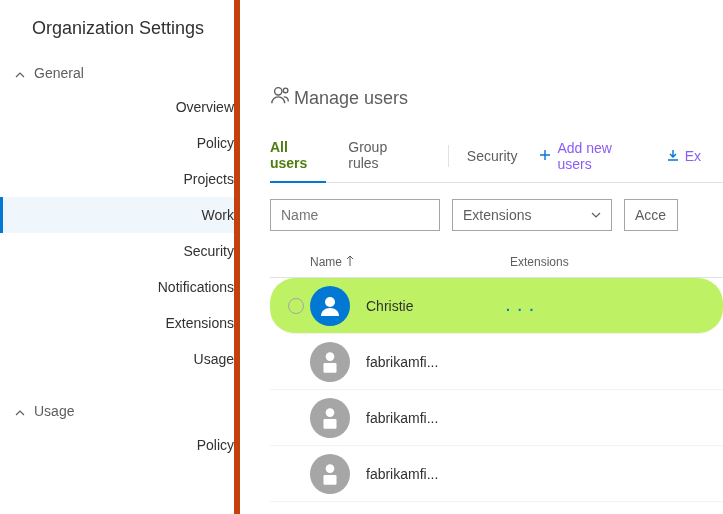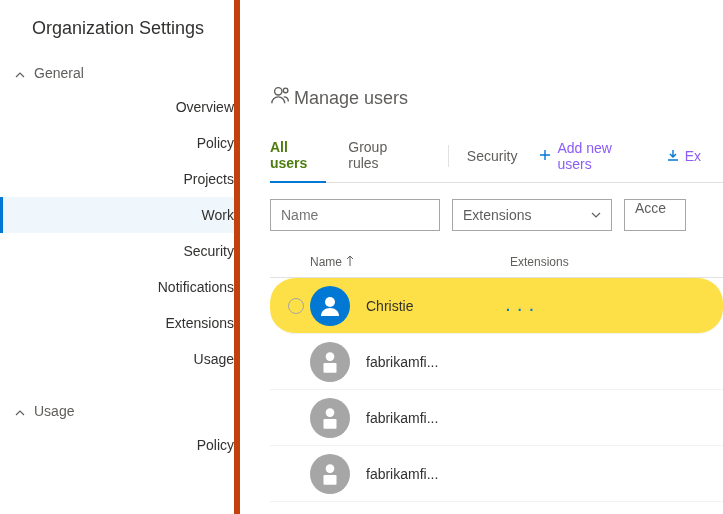--- a/index.html
+++ b/index.html
@@ -114,38 +114,38 @@
       border: 1px solid #a6a6a6;
       padding: 0 10px;
       font-family: inherit;
       font-size: 14px;
       color: #605e5c;
       outline: none;
       background: #fff;
     }
     .filter-name { width: 170px; }
     .filter-ext { width: 160px; display: flex; align-items: center; justify-content: space-between; cursor: pointer; }
-    .filter-acc { width: 62px; display: flex; }
+    .filter-acc { width: 54px; display: flex; align-items: center; }
     .table-header {
       display: flex;
       padding: 8px 0 8px 40px;
       border-bottom: 1px solid #e1e1e1;
       font-size: 12px;
       color: #605e5c;
     }
     .th-name { width: 200px; display: flex; align-items: center; gap: 4px; }
     .th-ext { flex: 1; }
     .row {
       display: flex;
       align-items: center;
       height: 56px;
       border-bottom: 1px solid #f3f2f1;
       padding-left: 12px;
     }
-    .row.selected { background: #fde047; border-radius: 25px; }
+    .row.selected { background: #bef264; border-radius: 25px; }
     .row-check {
       width: 28px;
       display: flex;
       justify-content: center;
     }
     .radio {
       width: 16px; height: 16px; border-radius: 50%; border: 1px solid #a6a6a6;
     }
     .avatar {
       width: 40px; height: 40px; border-radius: 50%;

